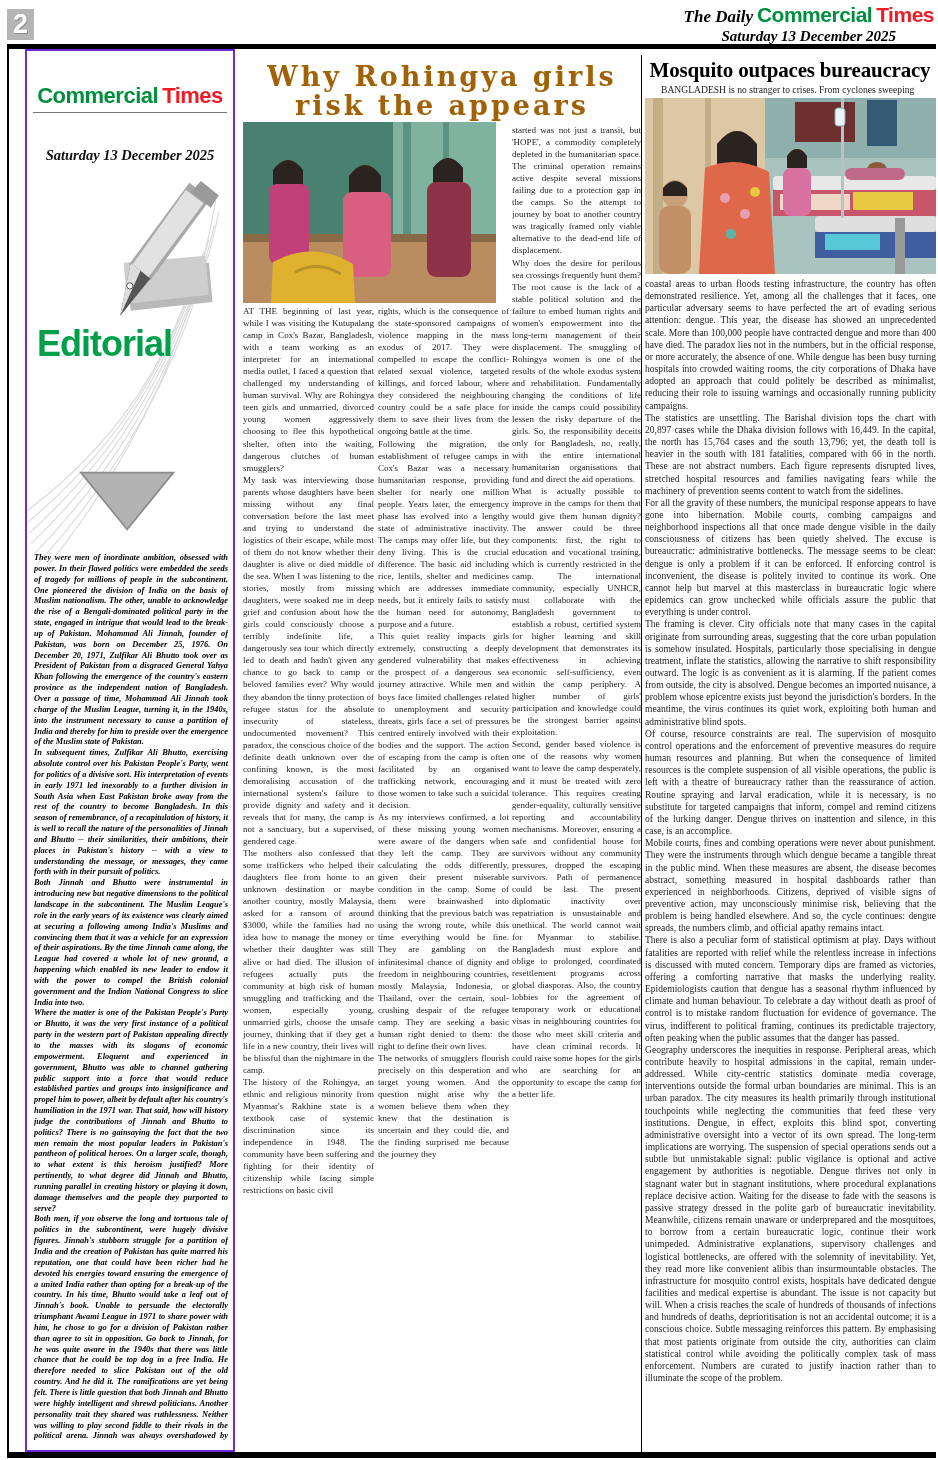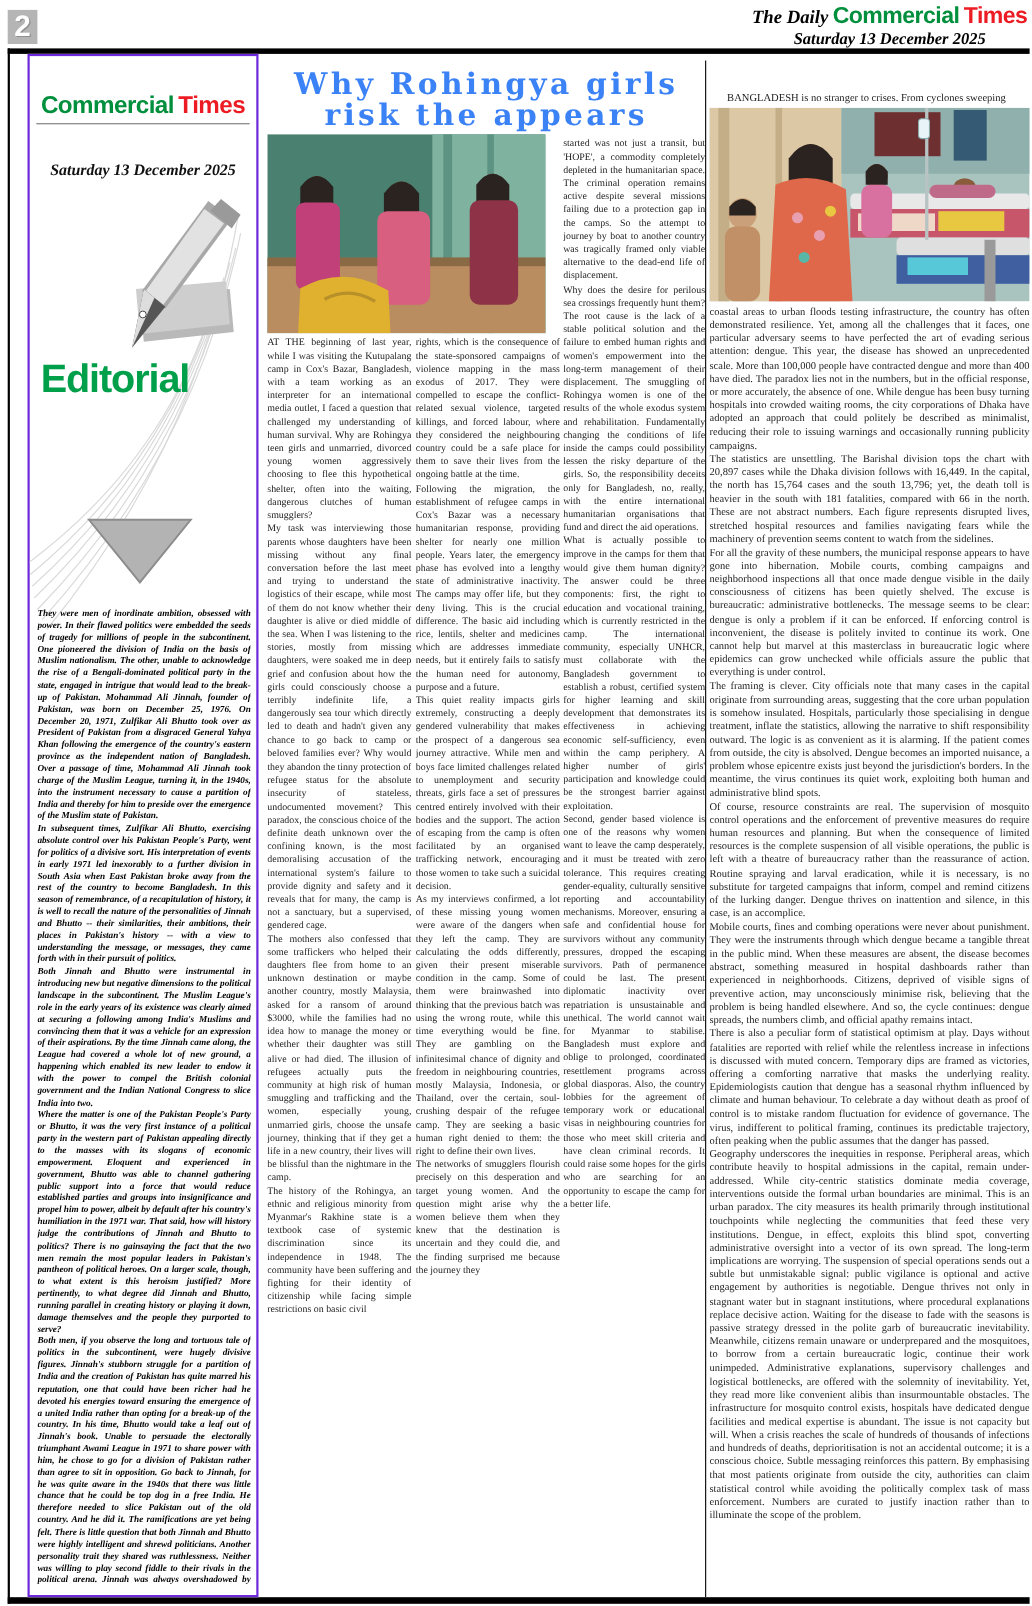--- a/index.html
+++ b/index.html
@@ -32,21 +32,21 @@
              color:#00a04a;letter-spacing:-1px;z-index:3;}
   .edit-title{position:absolute;left:0;right:0;top:398px;text-align:center;z-index:3;
               font:bold 23px/25px "DejaVu Sans",sans-serif;color:#26219a;letter-spacing:-0.5px;}
   .edit-body{position:absolute;left:7px;right:5px;top:454px;bottom:8px;overflow:hidden;z-index:3;
              font-family:Liberation Serif, serif;font-weight:bold;font-style:italic;
              font-size:8.4px;line-height:10.85px;text-align:justify;color:#000;margin-top:48px;}
   .edit-body p{margin:0;}
   
   .roh-headline{position:absolute;left:245px;top:62px;width:394px;text-align:center;
                 font-family:"DejaVu Serif",serif;font-weight:bold;font-size:27px;line-height:29px;
-                letter-spacing:3px;color:#3b82f6;}
+                letter-spacing:3px;color:#a16207;}
   .roh-photo{position:absolute;left:243px;top:122px;width:253px;height:181px;overflow:hidden;}
   .mcol{position:absolute;width:131px;overflow:hidden;
         font-size:9px;line-height:12.05px;text-align:justify;color:#1c1c1c;}
   .mcol p{margin:0;}
   #roh-col1{left:243px;top:305px;height:1147px;}
   #roh-col2{left:378px;top:305px;height:1147px;}
   #roh-col3{left:512px;top:124px;width:129px;height:1328px;}
   
   .den-headline{position:absolute;left:644px;top:58px;width:292px;text-align:center;
                 font:bold 21px "Liberation Serif",serif;letter-spacing:-0.2px;color:#000;
@@ -159,20 +159,21 @@
     <p>As my interviews confirmed, a lot of these missing young women were aware of the dangers when they left the camp. They are calculating the odds differently, given their present miserable condition in the camp. Some of them were brainwashed into thinking that the previous batch was using the wrong route, while this time everything would be fine. They are gambling on the infinitesimal chance of dignity and freedom in neighbouring countries, mostly Malaysia, Indonesia, or Thailand, over the certain, soul-crushing despair of the refugee camp. They are seeking a basic human right denied to them: the right to define their own lives.</p>
     <p>The networks of smugglers flourish precisely on this desperation and target young women. And the question might arise why the women believe them when they knew that the destination is uncertain and they could die, and the finding surprised me because the journey they</p>
   </div>
   <div class="mcol" id="roh-col3">
     <p>started was not just a transit, but 'HOPE', a commodity completely depleted in the humanitarian space. The criminal operation remains active despite several missions failing due to a protection gap in the camps. So the attempt to journey by boat to another country was tragically framed only viable alternative to the dead-end life of displacement.</p>
     <p>Why does the desire for perilous sea crossings frequently hunt them? The root cause is the lack of a stable political solution and the failure to embed human rights and women's empowerment into the long-term management of their displacement. The smuggling of Rohingya women is one of the results of the whole exodus system and rehabilitation. Fundamentally changing the conditions of life inside the camps could possibility lessen the risky departure of the girls. So, the responsibility deceits only for Bangladesh, no, really, with the entire international humanitarian organisations that fund and direct the aid operations.</p>
     <p>What is actually possible to improve in the camps for them that would give them human dignity? The answer could be three components: first, the right to education and vocational training, which is currently restricted in the camp. The international community, especially UNHCR, must collaborate with the Bangladesh government to establish a robust, certified system for higher learning and skill development that demonstrates its effectiveness in achieving economic self-sufficiency, even within the camp periphery. A higher number of girls' participation and knowledge could be the strongest barrier against exploitation.</p>
     <p>Second, gender based violence is one of the reasons why women want to leave the camp desperately, and it must be treated with zero tolerance. This requires creating gender-equality, culturally sensitive reporting and accountability mechanisms. Moreover, ensuring a safe and confidential house for survivors without any community pressures, dropped the escaping survivors. Path of permanence could be last. The present diplomatic inactivity over repatriation is unsustainable and unethical. The world cannot wait for Myanmar to stabilise. Bangladesh must explore and oblige to prolonged, coordinated resettlement programs across global diasporas. Also, the country lobbies for the agreement of temporary work or educational visas in neighbouring countries for those who meet skill criteria and have clean criminal records. It could raise some hopes for the girls who are searching for an opportunity to escape the camp for a better life.</p>
   </div>
 
+  <div class="den-headline">Mosquito outpaces bureaucracy</div>
   <div class="den-lede">BANGLADESH is no stranger to crises. From cyclones sweeping</div>
 
   <svg class="den-photo" viewBox="0 0 291 176" preserveAspectRatio="none">
     <rect width="291" height="176" fill="#a9c4bf"></rect>
     <rect x="0" y="0" width="120" height="176" fill="#dcc8a4"></rect>
     <rect x="8" y="0" width="10" height="176" fill="#c3ae88"></rect>
     <rect x="60" y="0" width="6" height="176" fill="#c3ae88"></rect>
     <rect x="120" y="0" width="171" height="60" fill="#8fb0ac"></rect>
     <rect x="150" y="4" width="60" height="40" fill="#6d2f2f"></rect>
     <rect x="222" y="2" width="30" height="46" fill="#355a74"></rect>

